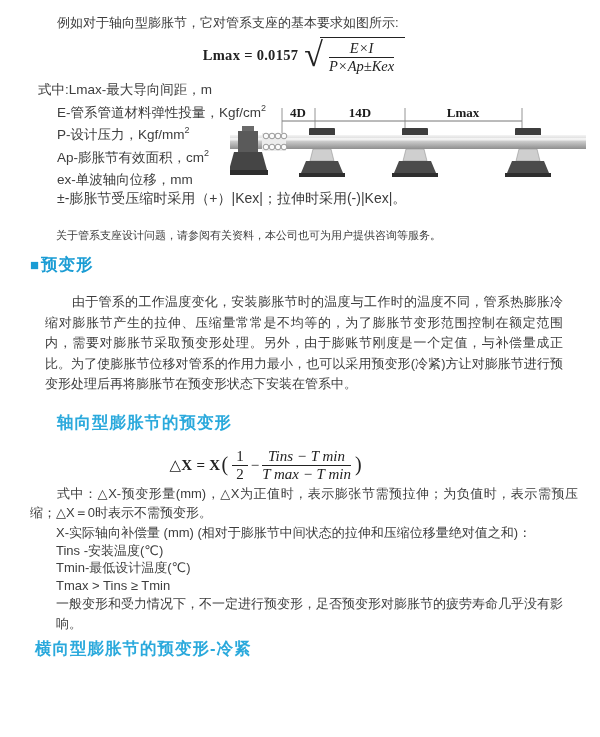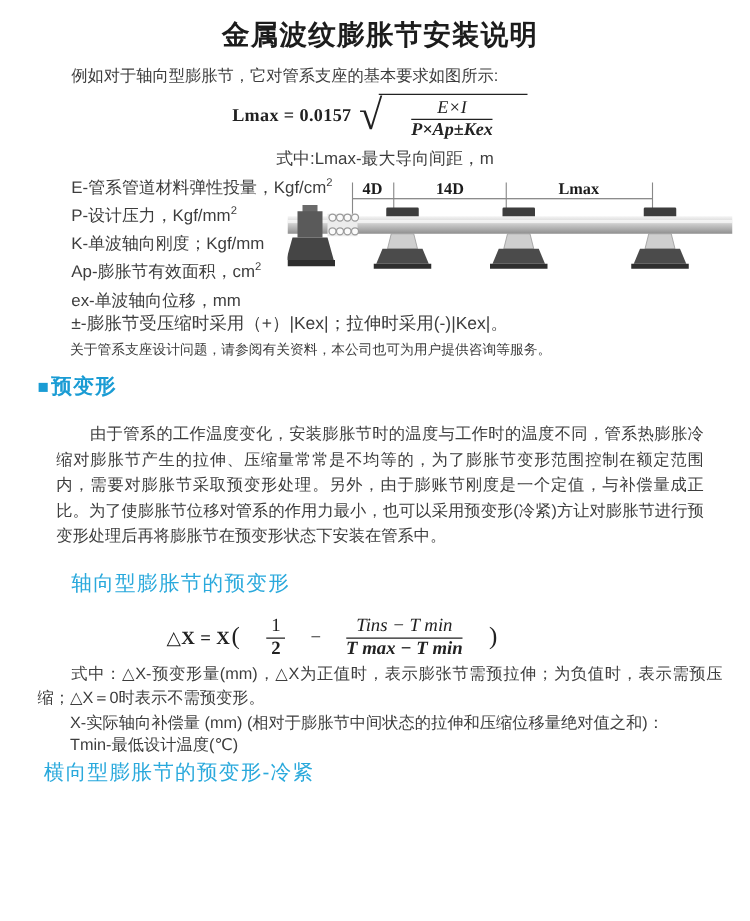--- a/index.html
+++ b/index.html
@@ -20,56 +20,55 @@
   .sec-marker{color:#1a9cd4;font-size:15px;margin-right:1px;}
   .p-example{margin:0;font-size:13px;line-height:22px;text-indent:27px;}
   
   .formula-wrap{text-align:center;margin:3px 0 1px 0;}
   .formula{
     display:inline-flex;align-items:center;
     font-family:"Liberation Serif","DejaVu Serif",serif;
     font-size:14.5px;color:#222;
   }
   .f-bold{font-weight:bold;letter-spacing:.3px;}
-  .frac{display:inline-flex;flex-direction:column;text-align:center;margin:0 20px;vertical-align:middle;line-height:15px;}
+  .frac{display:inline-flex;flex-direction:column;text-align:center;margin:0 3px;vertical-align:middle;line-height:15px;}
   .frac .num{border-bottom:1.2px solid #222;padding:0 4px 1px 4px;}
-  .frac .den{padding-top:1px;font-weight:bold;}
+  .frac .den{padding-top:1px;}
   .f-ital{font-style:italic;}
   .sqrt{display:inline-flex;align-items:flex-start;margin-left:6px;}
   .sqrt-sym{font-size:34px;line-height:34px;font-weight:400;transform:translateY(1px);}
   .radicand{border-top:1.4px solid #222;margin-left:-3px;padding:3px 8px 0 6px;}
   .bigp{font-size:20px;line-height:20px;margin:0 1px;transform:translateY(-1px);}
   .fw2{margin:2px 0;}
   .fw2 .formula{font-size:15px;}
   
   .defs-block{position:relative;margin-top:2px;min-height:146px;}
   .def-line{font-size:13.5px;line-height:18px;white-space:nowrap;}
-  .def-line.first{padding-left:8px;text-align:center;}
+  .def-line.first{padding-left:8px;}
   .def-line.ind{padding-left:27px;}
   sup{font-size:9px;}
   .diagram{position:absolute;top:28px;right:-8px;width:356px;height:96px;}
   .sign-note{font-size:14px;line-height:18px;padding-left:27px;white-space:nowrap;}
   .consult{font-size:11px;line-height:20px;padding-left:26px;margin-top:3px;}
   .sec-head{margin:7px 0 2px 0;font-size:16.5px;line-height:24px;font-weight:bold;color:#1a9cd4;letter-spacing:1px;}
   .para{margin:15px;font-size:13px;line-height:20.5px;text-align:justify;text-indent:27px;}
-  .sub-head{margin:2px 0 15px 0;font-size:16.5px;line-height:24px;font-weight:normal;color:#2aa9dc;letter-spacing:1px;}
+  .sub-head{margin:2px 0 15px 0;font-size:16.5px;line-height:24px;font-weight:bold;color:#2aa9dc;letter-spacing:1px;}
   .sub-head.axial{padding-left:27px;}
   .sub-head.lateral{padding-left:5px;}
   .explain{margin:1px 0 0 0;font-size:13px;line-height:19.5px;text-align:justify;text-indent:27px;}
   .x-def{font-size:13px;line-height:19px;padding-left:26px;}
   .temp-line{font-size:13px;line-height:17.5px;padding-left:26px;}
   .note-line{font-size:13px;line-height:20px;padding-left:26px;}
   .offset-left{padding-right:76px;}
 </style>
 </head>
 <body>
 
 <div class="page">
 
-  <h1 class="title">金属波纹膨胀节安装说明</h1>
 
 
   <p class="p-example">例如对于轴向型膨胀节，它对管系支座的基本要求如图所示:</p>
 
   <div class="formula-wrap">
     <span class="formula">
       <span class="f-bold">Lmax = 0.0157</span>
       <span class="sqrt">
         <span class="sqrt-sym">√</span>
         <span class="radicand">
@@ -79,21 +78,20 @@
           </span>
         </span>
       </span>
     </span>
   </div>
 
   <div class="defs-block">
     <div class="def-line first"><span>式中:Lmax-最大导向间距，m</span><sup></sup></div>
     <div class="def-line ind"><span>E-管系管道材料弹性投量，Kgf/cm</span><sup>2</sup></div>
     <div class="def-line ind"><span>P-设计压力，Kgf/mm</span><sup>2</sup></div>
-    <div class="def-line ind"><span>K-单波轴向刚度；Kgf/mm</span><sup></sup></div>
     <div class="def-line ind"><span>Ap-膨胀节有效面积，cm</span><sup>2</sup></div>
     <div class="def-line ind"><span>ex-单波轴向位移，mm</span><sup></sup></div>
     <div class="sign-note">±-膨胀节受压缩时采用（+）|Kex|；拉伸时采用(-)|Kex|。</div>
 
     <svg class="diagram" viewBox="0 0 356 96">
       <defs>
         <linearGradient id="pipeGrad" x1="0" y1="0" x2="0" y2="1">
           <stop offset="0" stop-color="#f4f4f4"></stop>
           <stop offset="0.45" stop-color="#cccccc"></stop>
           <stop offset="1" stop-color="#8f8f8f"></stop>
@@ -177,17 +175,20 @@
       <span class="frac f-ital">
         <span class="num">Tins − T min</span>
         <span class="den">T max − T min</span>
       </span>
       <span class="bigp">)</span>
     </span>
   </div>
 
   <p class="explain">式中：△X-预变形量(mm)，△X为正值时，表示膨张节需预拉伸；为负值时，表示需预压缩；△X＝0时表示不需预变形。</p>
   <div class="x-def">X-实际轴向补偿量 (mm) (相对于膨胀节中间状态的拉伸和压缩位移量绝对值之和)：</div>
+  <div class="temp-line">Tins -安装温度(℃)</div>
   <div class="temp-line">Tmin-最低设计温度(℃)</div>
+  <div class="temp-line">Tmax &gt; Tins ≥ Tmin</div>
+  <div class="note-line">一般变形和受力情况下，不一定进行预变形，足否预变形对膨胀节的疲劳寿命几乎没有影响。</div>
 
   <div class="sub-head lateral">横向型膨胀节的预变形-冷紧</div>
 
 </div>
 
 </body></html>

